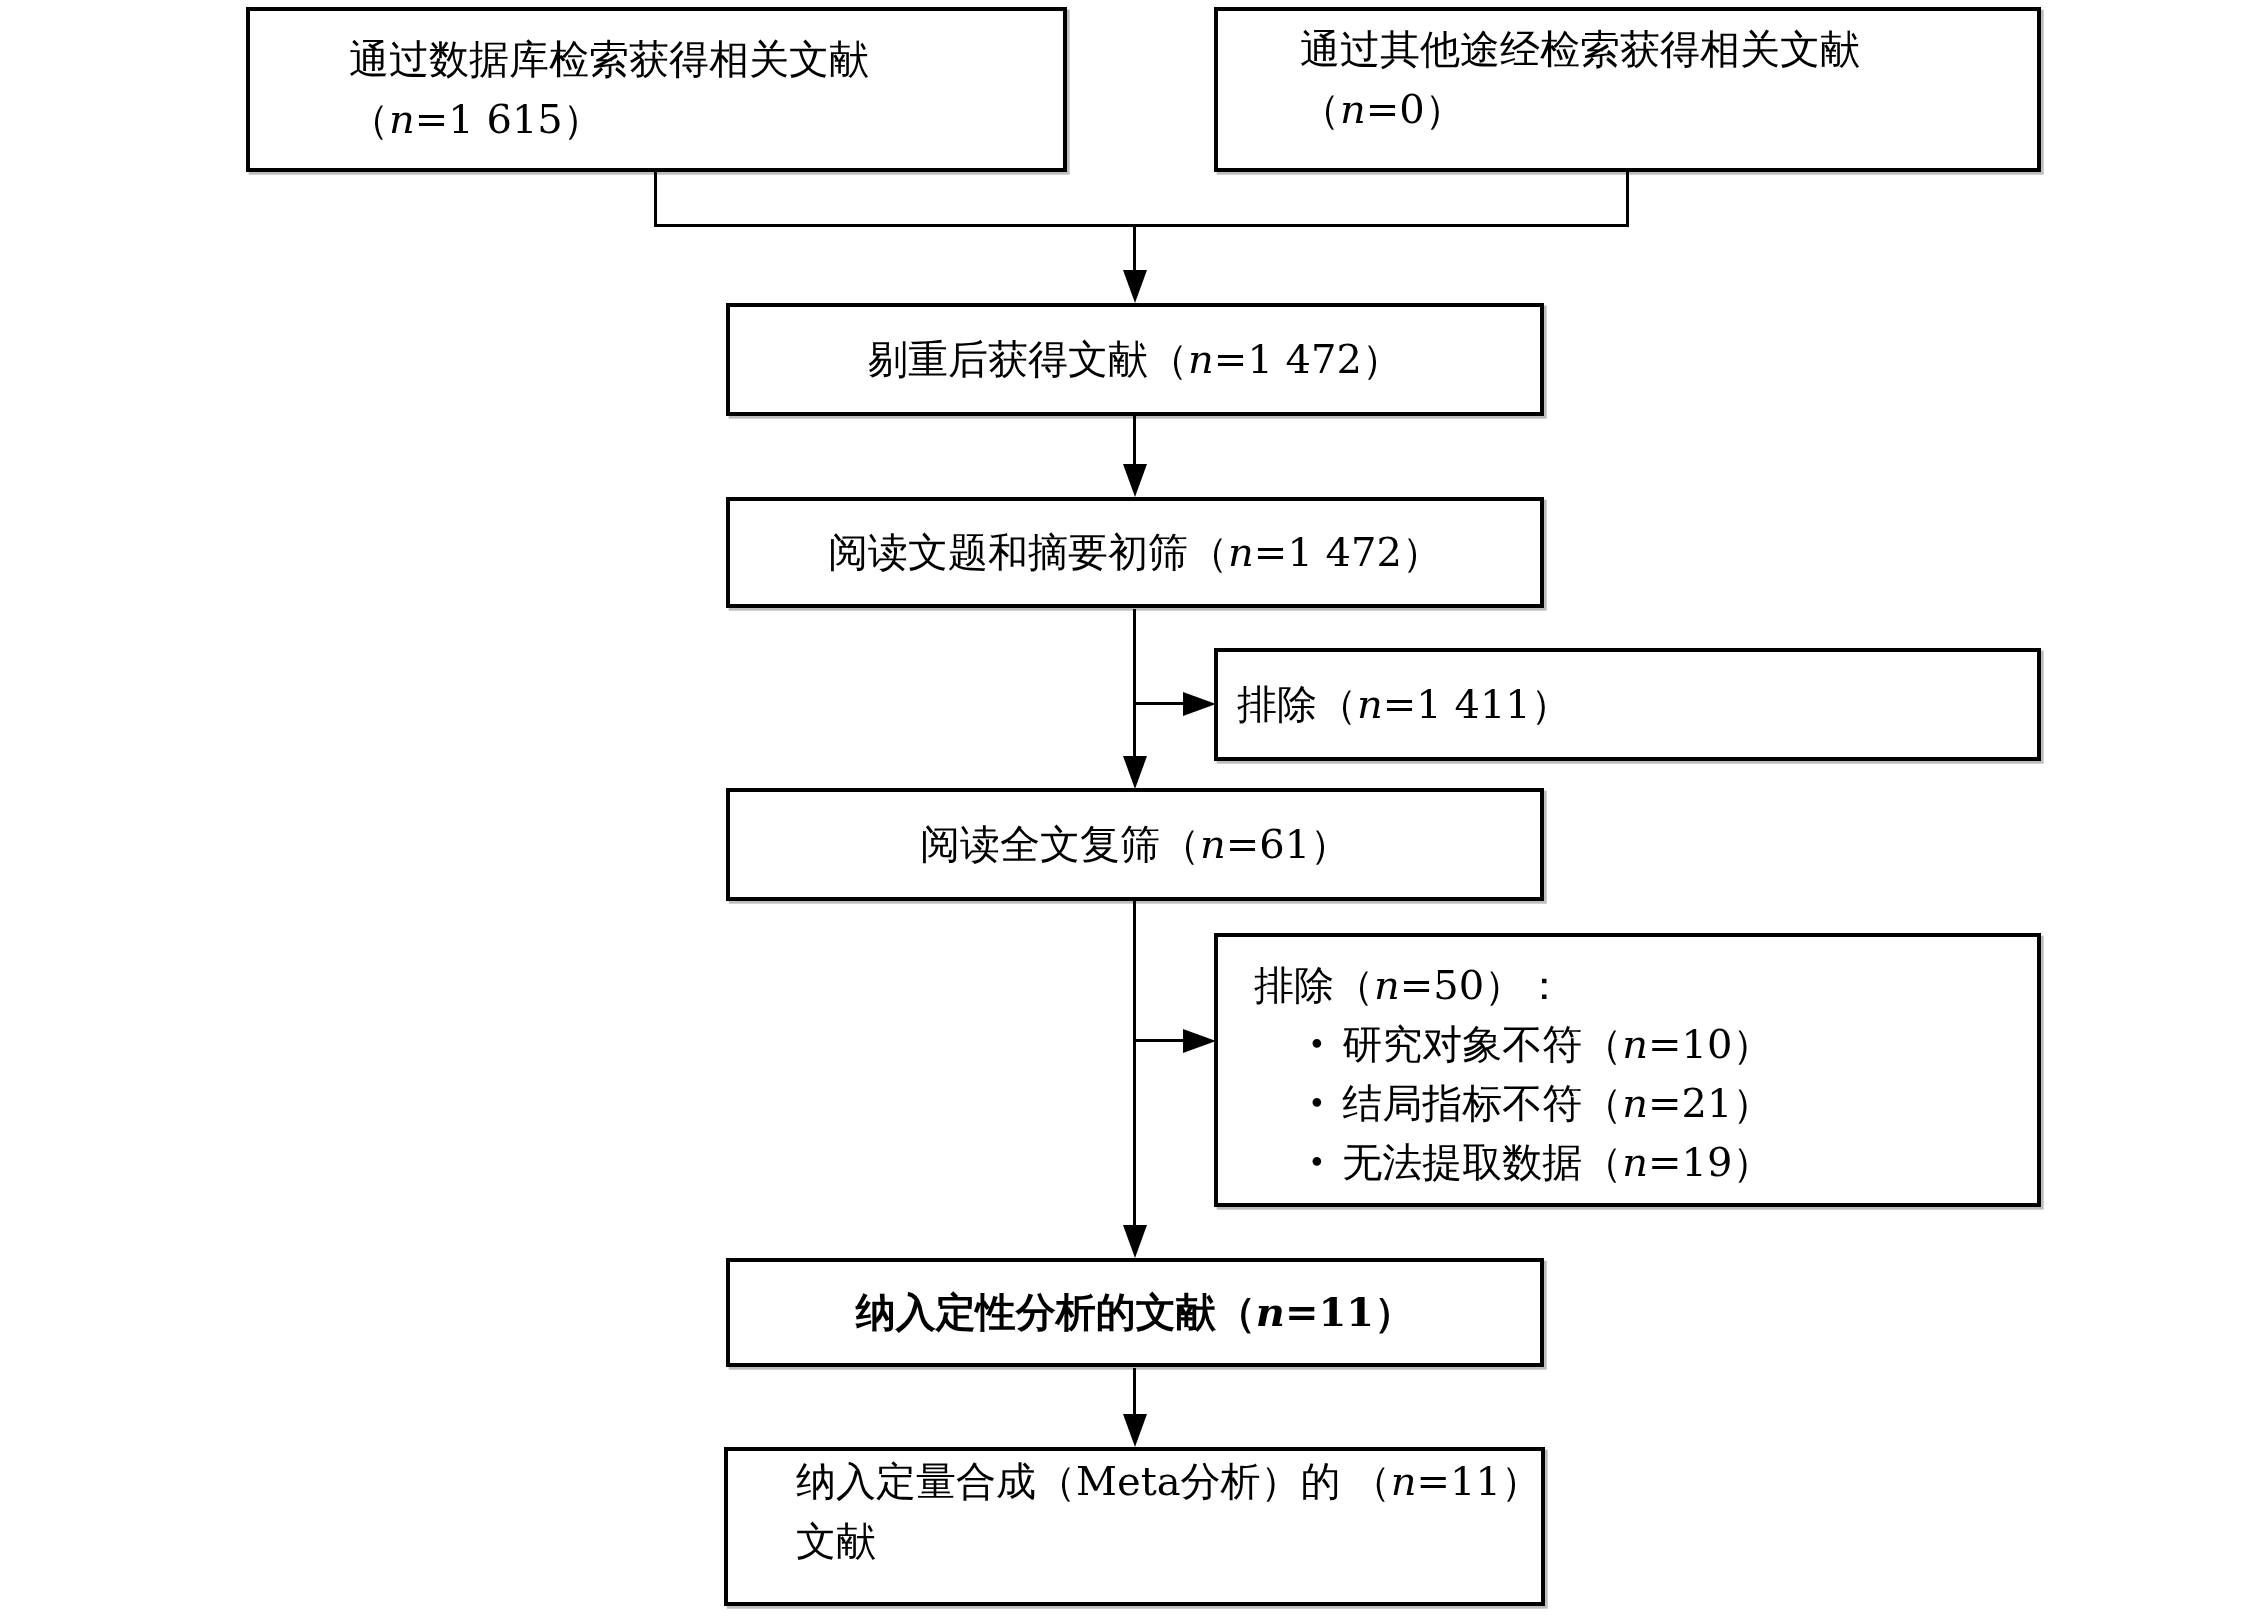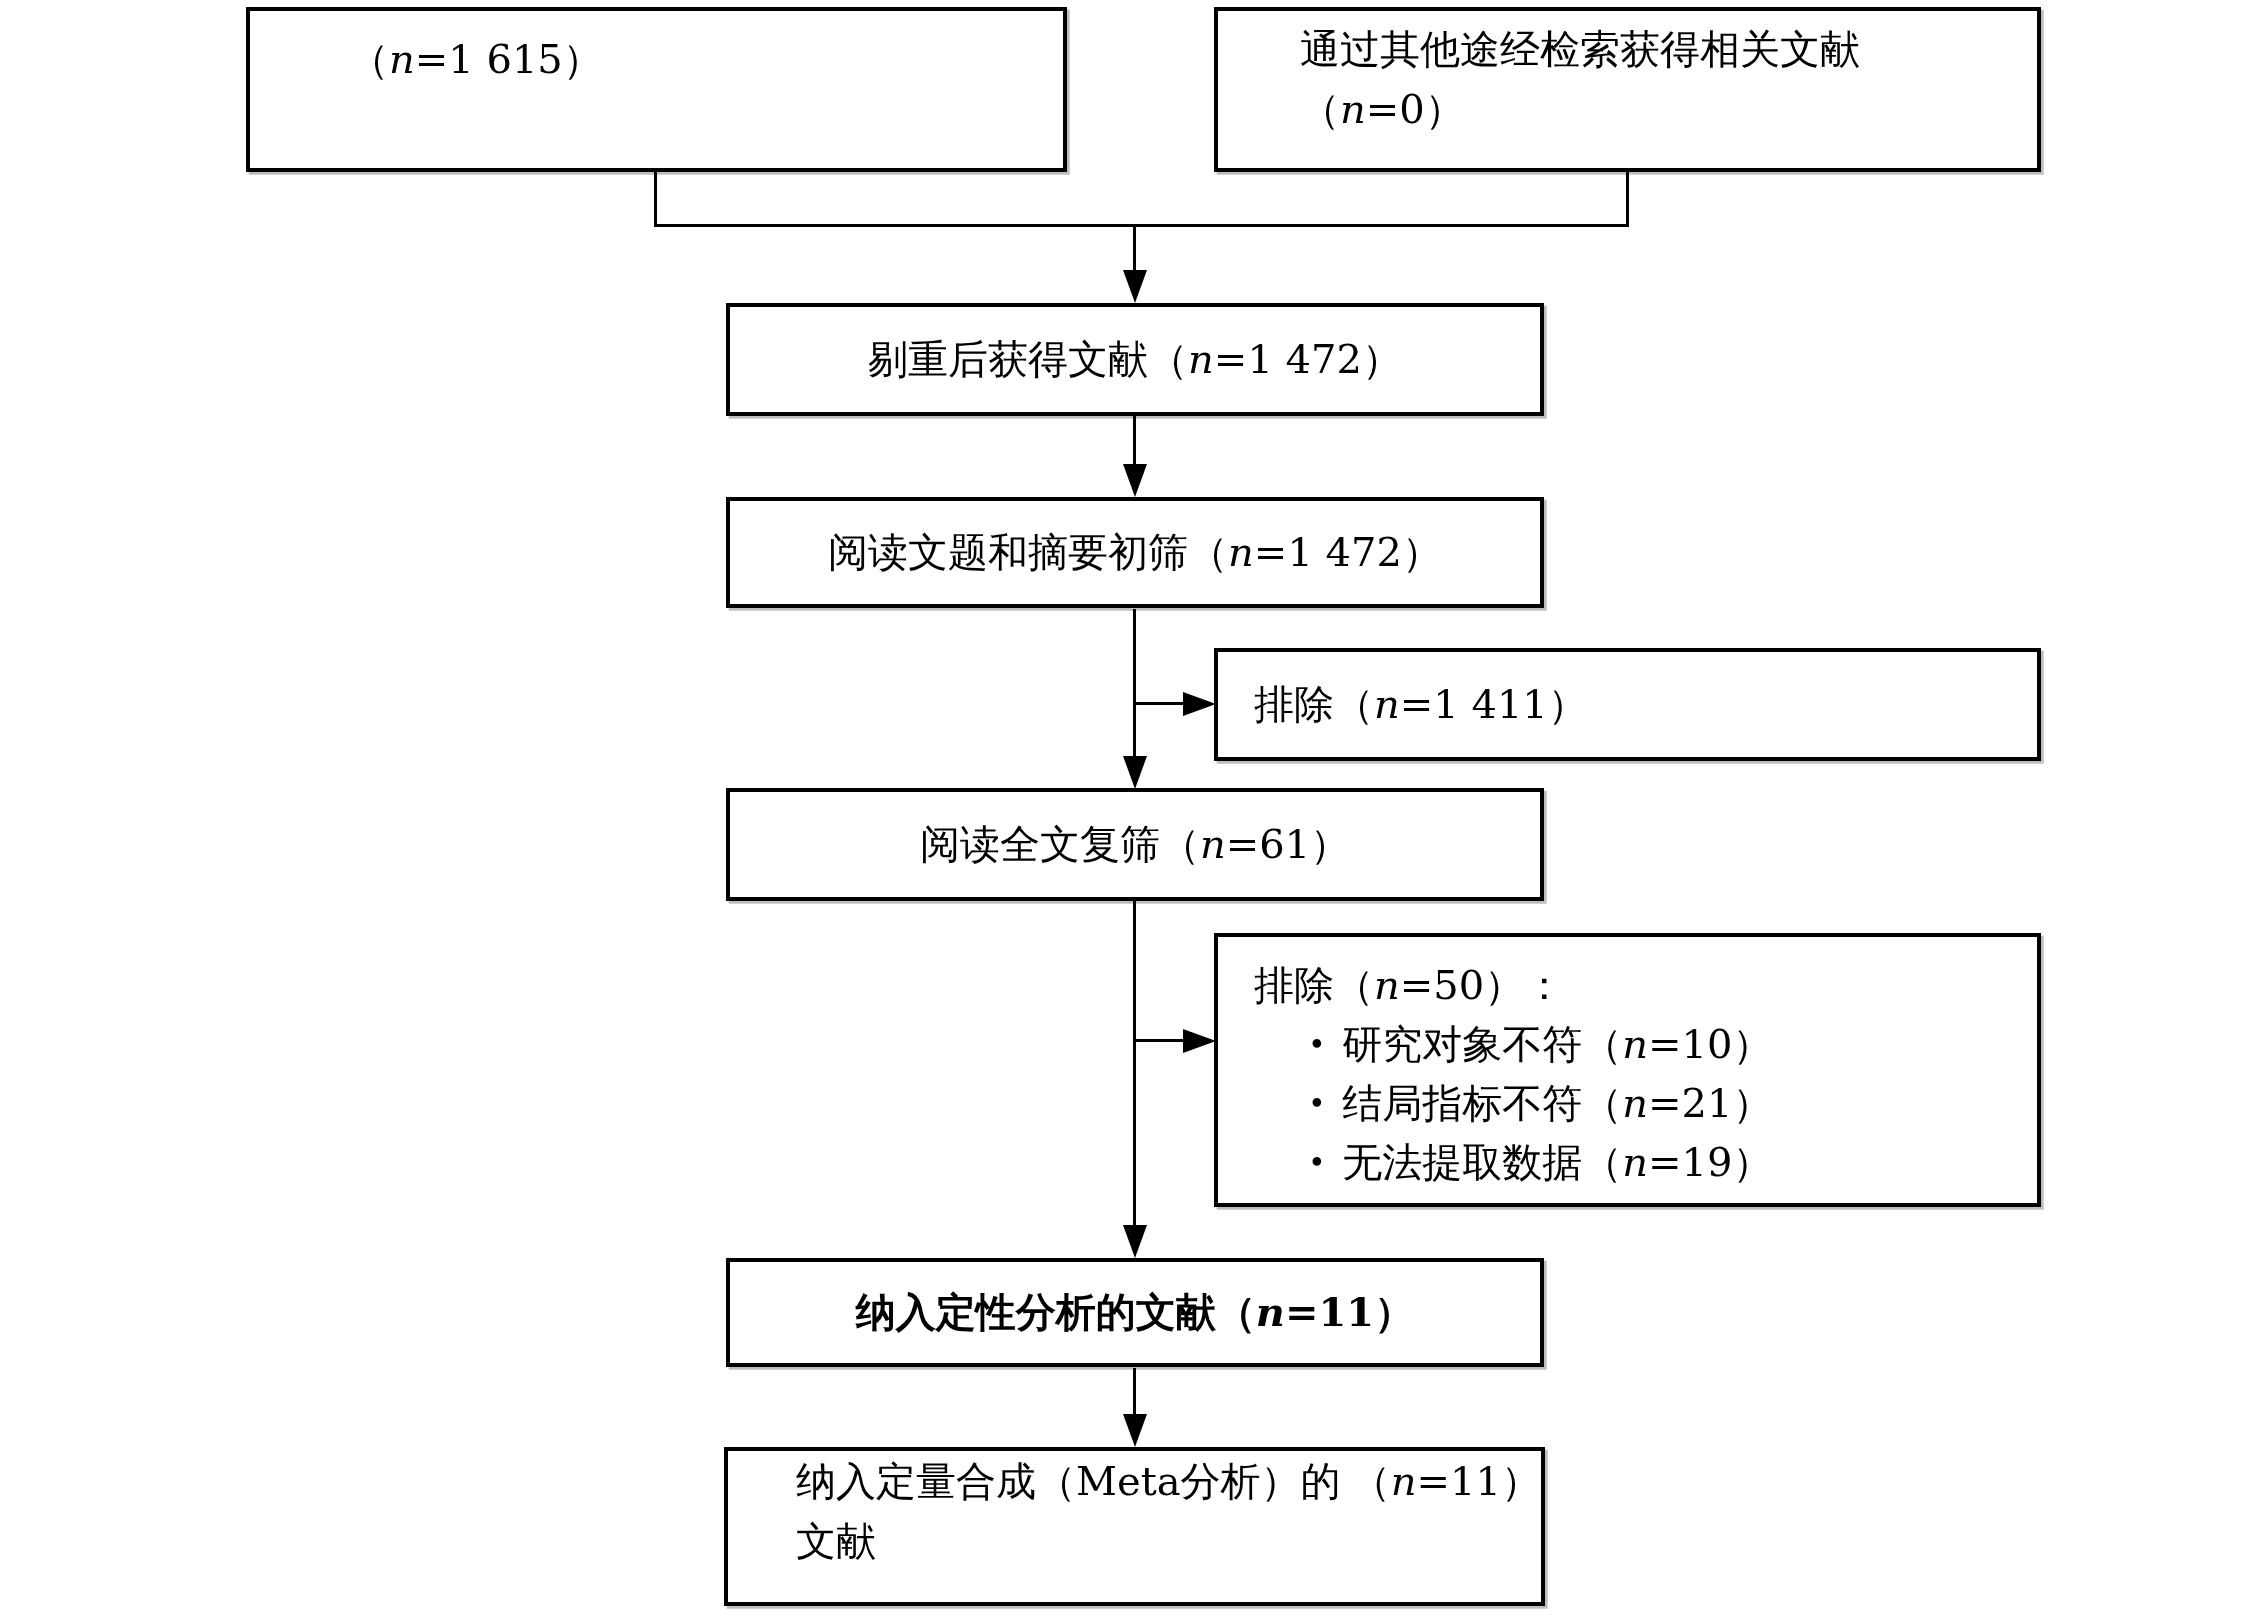--- a/index.html
+++ b/index.html
@@ -67,20 +67,21 @@
   .bullet { display: inline-block; margin-right: 13.7px; transform: scale(0.75); }
   .heading-line { line-height: 59px; white-space: nowrap; }
 </style>
 </head>
 <body>
 
 <div class="canvas">
 
   <div class="box" style="left:246px; top:6.8px; width:821px; height:165px;">
     <div class="inner twoline" style="padding:18px 27px 0 99px;">
+      <div><span>通过数据库检索获得相关文献</span></div>
       <div><span>（</span><i class="nvar">n</i><span>=1 615）</span></div>
     </div>
   </div>
 
   <div class="box" style="left:1214px; top:6.8px; width:827px; height:165px;">
     <div class="inner twoline" style="padding:8px 27px 0 82px;">
       <div><span>通过其他途经检索获得相关文献</span></div>
       <div><span>（</span><i class="nvar">n</i><span>=0）</span></div>
     </div>
   </div>
@@ -100,21 +101,21 @@
 
   <div class="box center-flex" style="left:726px; top:497px; width:818px; height:111px;">
     <div><span>阅读文题和摘要初筛（</span><i class="nvar">n</i><span>=1 472）</span></div>
   </div>
 
   <div class="vline" style="left:1133px; top:609px; height:152px;"></div>
   <div class="head-down" style="left:1123px; top:756px;"></div>
   <div class="hline" style="left:1135px; top:702px; width:51px;"></div>
   <div class="head-right" style="left:1183px; top:692px;"></div>
 
-  <div class="box left-flex" style="left:1214px; top:648px; width:827px; height:113px; padding-left:36px;">
+  <div class="box left-flex" style="left:1214px; top:648px; width:827px; height:113px; padding-left:19px;">
     <div><span>排除（</span><i class="nvar">n</i><span>=1 411）</span></div>
   </div>
 
   <div class="box center-flex" style="left:726px; top:788px; width:818px; height:113px;">
     <div><span>阅读全文复筛（</span><i class="nvar">n</i><span>=61）</span></div>
   </div>
 
   <div class="vline" style="left:1133px; top:901px; height:329px;"></div>
   <div class="head-down" style="left:1123px; top:1225px;"></div>
   <div class="hline" style="left:1135px; top:1039px; width:51px;"></div>

